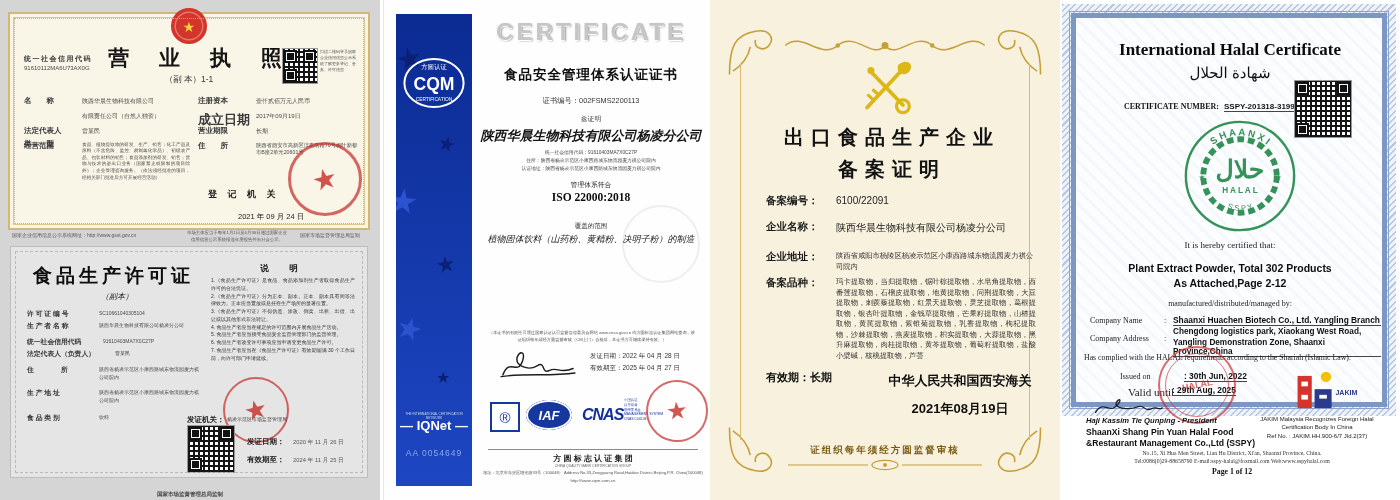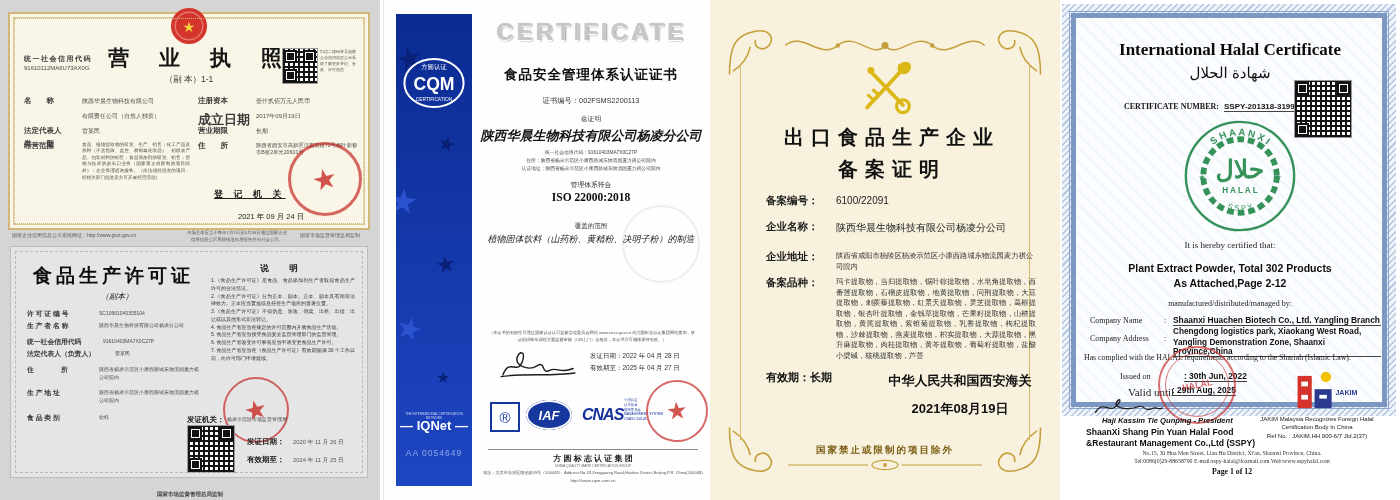--- a/index.html
+++ b/index.html
@@ -105,21 +105,21 @@
 
     <div class="ab bl-label" style="left:188px;top:82px;width:54px;font-size:7.5px;">注册资本</div>
     <div class="ab bl-val blur" style="left:246px;top:82.5px;width:106px;font-size:6px;">壹仟贰佰万元人民币</div>
     <div class="ab bl-label" style="left:188px;top:97px;width:54px;font-size:13px;">成立日期</div>
     <div class="ab bl-val blur" style="left:246px;top:97.5px;width:106px;font-size:6px;">2017年09月19日</div>
     <div class="ab bl-label" style="left:188px;top:112px;width:54px;font-size:7.5px;">营业期限</div>
     <div class="ab bl-val blur" style="left:246px;top:112.5px;width:106px;font-size:6px;">长期</div>
     <div class="ab bl-label" style="left:188px;top:127px;width:54px;font-size:7.5px;">住　　所</div>
     <div class="ab bl-val blur" style="left:246px;top:127.5px;width:106px;font-size:5.3px;line-height:1.5;">陕西省西安市高新区沣惠南路70号枫叶新都市B座2单元20601号</div>
 
-    <div class="ab b" style="left:204px;top:174px;font-size:9px;letter-spacing:4px;color:#222;text-decoration:underline;">登 记 机 关</div>
+    <div class="ab b" style="left:198px;top:174px;font-size:9px;letter-spacing:4px;color:#222;">登 记 机 关</div>
     <div class="ab seal" style="left:278px;top:128px;width:68px;height:68px;">
         <span style="font-size:28px;">★</span>
       </div>
     <div class="ab" style="left:228px;top:198px;font-size:7.5px;color:#222;">2021 年 09 月 24 日</div>
   </div>
 
   <div class="ab blur" style="left:12px;top:232px;width:160px;font-size:5px;color:#555;">国家企业信用信息公示系统网址：http://www.gsxt.gov.cn</div>
   <div class="ab blur ctr" style="left:178px;top:230px;width:118px;font-size:4.4px;color:#555;line-height:1.5;">
     <div>市场主体应当于每年1月1日至6月30日通过国家企业</div>
     <div>信用信息公示系统报送年度报告并向社会公示。</div>
@@ -315,21 +315,21 @@
     <div class="ab" style="left:126px;top:251px;width:198px;font-size:7.3px;line-height:1.45;color:#333;">陕西省咸阳市杨陵区杨凌示范区小康西路城东物流园麦力祺公司院内</div>
     <div class="ab cu-lbl" style="left:56px;top:276px;font-size:10.5px;">备案品种：</div>
     <div class="ab" style="left:126px;top:277px;width:200px;font-size:7.3px;line-height:1.45;color:#333;text-align:justify;">玛卡提取物，当归提取物，锯叶棕提取物，水皂角提取物，西番莲提取物，石榴皮提取物，地黄提取物，问荆提取物，大豆提取物，刺蒺藜提取物，红景天提取物，灵芝提取物，葛根提取物，银杏叶提取物，金钱草提取物，芒果籽提取物，山楂提取物，黄芪提取物，紫锥菊提取物，乳香提取物，枸杞提取物，沙棘提取物，燕麦提取物，枳实提取物，大蒜提取物，黑升麻提取物，肉桂提取物，黄芩提取物，葡萄籽提取物，盐酸小檗碱，核桃提取物，芦荟</div>
 
     <div class="ab" style="left:56px;top:370px;font-size:11px;color:#111;">
       <span class="b">有效期：</span><span class="b">长期</span>
     </div>
     <div class="ab ctr b" style="left:160px;top:372px;width:180px;font-size:13px;color:#0f0f0f;">中华人民共和国西安海关</div>
     <div class="ab ctr b" style="left:160px;top:400px;width:180px;font-size:13px;color:#0f0f0f;">2021年08月19日</div>
 
-    <div class="ab ctr b ser" style="left:25px;top:444px;width:300px;font-size:9.5px;letter-spacing:2px;color:#7a5c12;">国家禁止或限制的项目除外</div>
+    <div class="ab ctr b ser" style="left:25px;top:444px;width:300px;font-size:9.5px;letter-spacing:2px;color:#7a5c12;">证组织每年须经方圆监督审核</div>
     <div class="ab" style="left:75px;top:458px;width:200px;height:16px;">
       <svg viewBox="0 0 260 18" width="200" height="14">
           <g stroke="#c49f3a" fill="none" stroke-width="1.5">
         <path d="M4 9 H108 M152 9 H256"></path>
             <ellipse cx="130" cy="9" rx="17" ry="6"></ellipse>
           </g>
         <circle cx="130" cy="9" r="2.5" fill="#c49f3a"></circle>
         </svg>
     </div>
   </div>
@@ -385,21 +385,21 @@
 
       <div class="ab ha-seal" style="left:82px;top:328px;width:74px;height:74px;display:flex;align-items:center;justify-content:center;">
         <span style="font-size:9px;color:rgba(200,40,40,.8);transform:rotate(-12deg);font-weight:bold;">HALAL</span>
       </div>
 
       <div class="ab" style="left:16px;top:376px;width:72px;height:26px;">
         <svg viewBox="0 0 80 28" width="72" height="26">
           <path d="M4 20 C12 6 20 22 28 12 C34 5 30 4 27 9 C24 15 40 18 50 14 C60 10 56 20 66 16 C72 13 74 18 78 15" fill="none" stroke="#1c1c1c" stroke-width="1.4" stroke-linecap="round"></path>
         </svg>
       </div>
-      <div class="ab b" style="left:26px;top:398px;width:170px;font-size:7.6px;font-style:italic;color:#111;">Haji Kassim Tie Qunping - President</div>
+      <div class="ab b" style="left:10px;top:398px;width:170px;font-size:7.6px;font-style:italic;color:#111;">Haji Kassim Tie Qunping - President</div>
       <div class="ab b" style="left:10px;top:409px;width:180px;font-size:8.6px;color:#0d0d0d;">ShaanXi Shang Pin Yuan Halal Food</div>
       <div class="ab b" style="left:10px;top:420px;width:190px;font-size:8.6px;color:#0d0d0d;">&amp;Restaurant Management Co.,Ltd (SSPY)</div>
 
       <div class="ab" style="left:214px;top:352px;width:70px;height:44px;">
         <svg viewBox="0 0 74 46" width="70" height="44">
           <circle cx="38" cy="7" r="5.5" fill="#f2c200"></circle>
           <rect x="8" y="6" width="15" height="34" fill="#d4342c"></rect>
           <rect x="12" y="12" width="7" height="5" fill="#fff"></rect>
             <rect x="12" y="26" width="7" height="5" fill="#fff"></rect>
           <rect x="26" y="20" width="18" height="20" fill="#2b3a8f"></rect>

